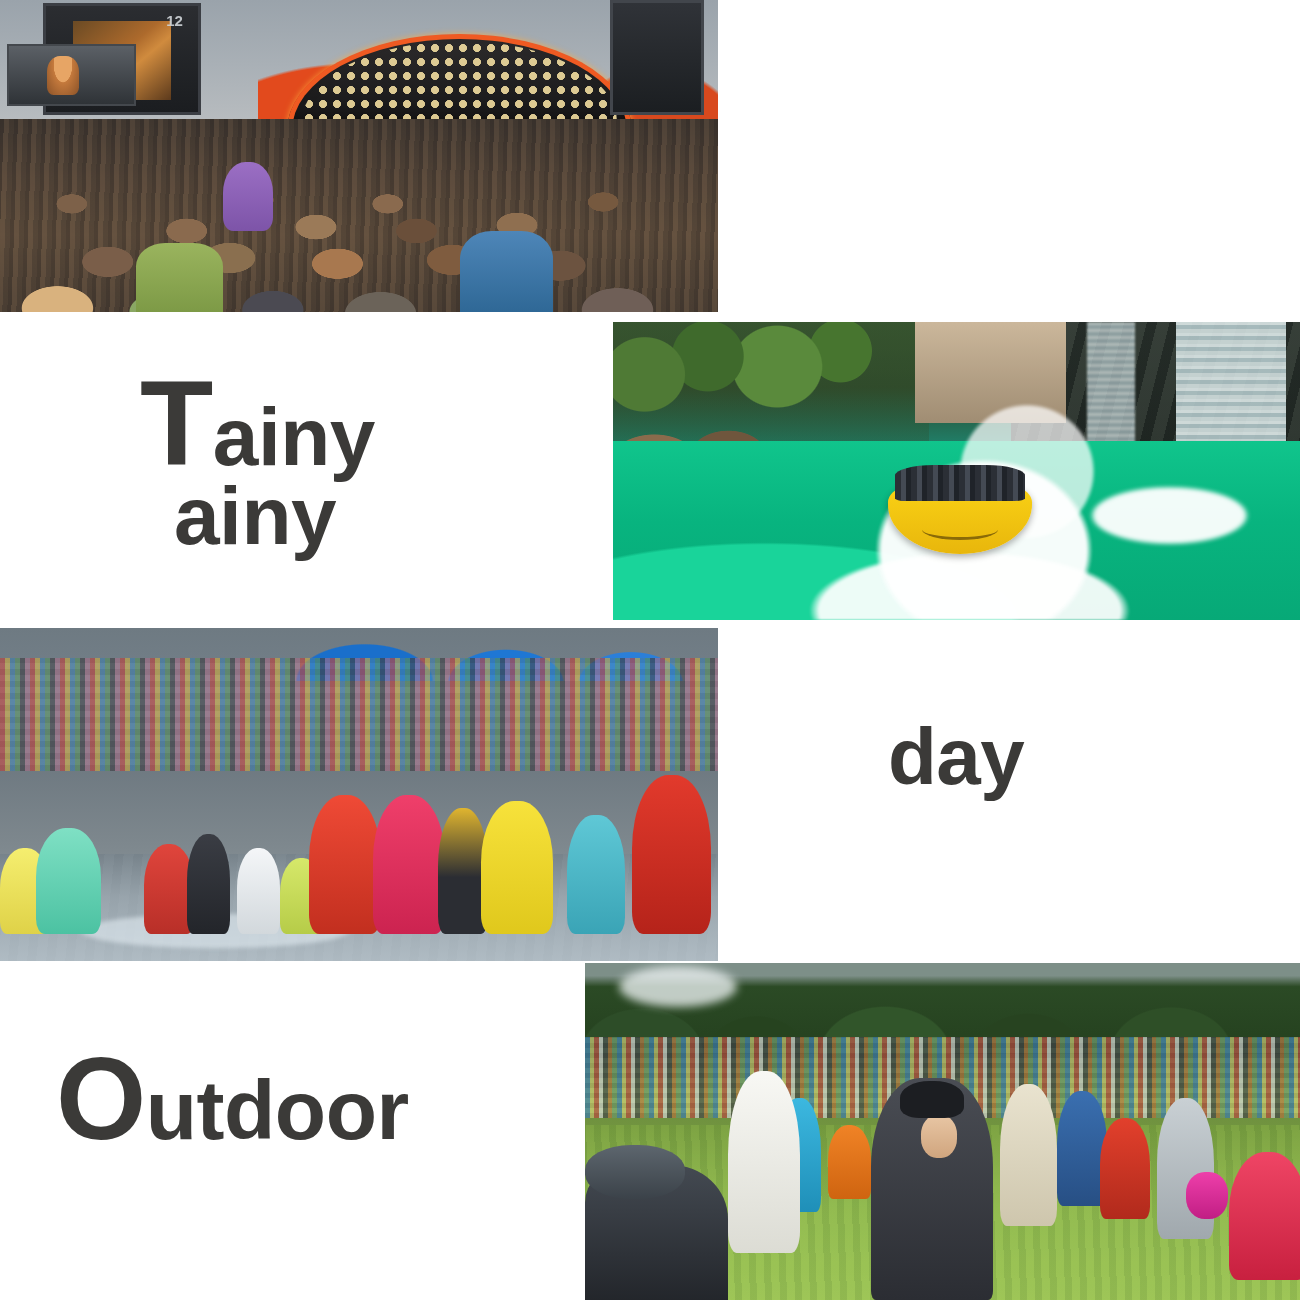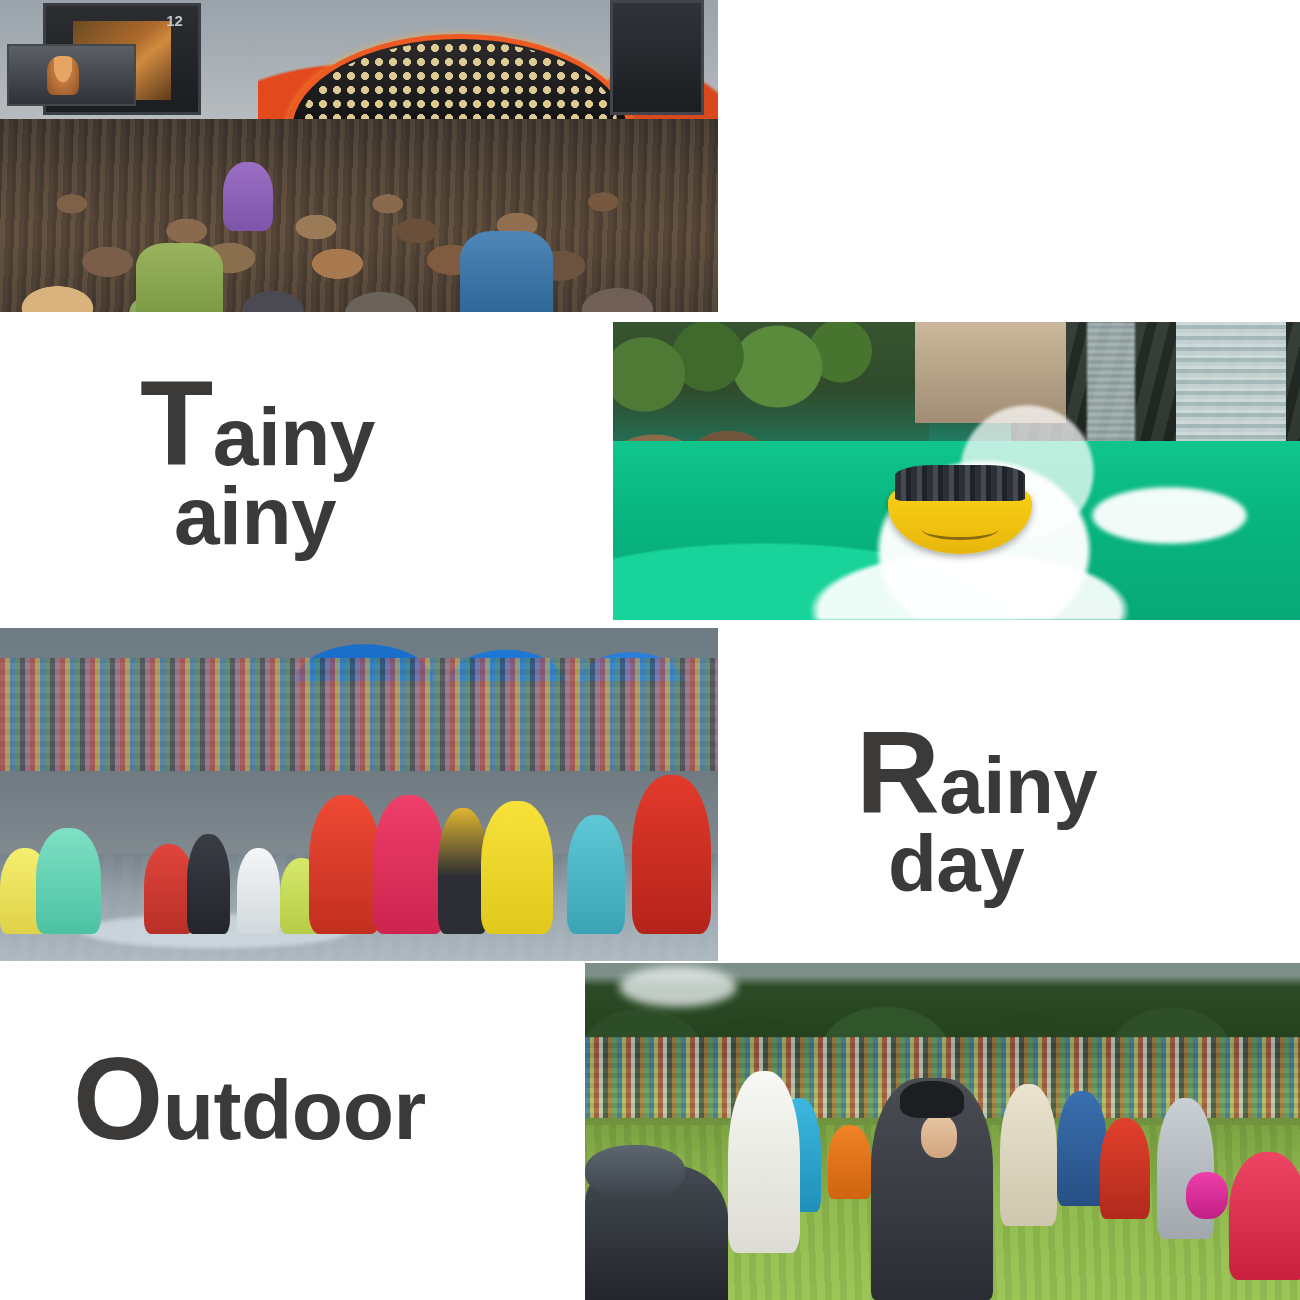--- a/index.html
+++ b/index.html
@@ -306,21 +306,21 @@
   #panel-outdoor .f-pack { left:0;   bottom:0;   width:20%; height:40%; background:linear-gradient(#444a52,#23262b); border-radius:28% 40% 0 0; }
   #panel-outdoor .f-hat  { left:0;   bottom:30%; width:14%; height:16%; background:linear-gradient(#5d666e,#3b4249); border-radius:46%; }
   #panel-outdoor .f-magenta{left:84%;bottom:24%; width:6%;  height:14%; background:linear-gradient(#ee3faa,#c11e84); border-radius:44%; }
 
   
   
   
   #cap-music   { left:812px;  top:52px;  }
   #cap-park    { left:140px;  top:368px; }
   #cap-rain    { left:856px;  top:720px; }
-  #cap-outdoor { left:73px;   top:1046px;}
+  #cap-outdoor { left:56px;   top:1046px;}
 
   #cap-music   .cap-drop{ font-size:126px; } #cap-music   .cap-rest{ font-size:86px; }
   #cap-music   .l2{ font-size:86px; margin-left:36px; display:block; }
   #cap-park    .cap-drop{ font-size:120px; } #cap-park    .cap-rest{ font-size:82px; }
   #cap-park    .l2{ font-size:82px; margin-left:34px; display:block; }
   #cap-rain    .cap-drop{ font-size:116px; } #cap-rain    .cap-rest{ font-size:80px; }
   #cap-rain    .l2{ font-size:80px; margin-left:32px; display:block; }
   #cap-outdoor .cap-drop{ font-size:116px; } #cap-outdoor .cap-rest{ font-size:84px; }
   #cap-outdoor .l2{ font-size:84px; margin-left:6px; display:block; }
 
@@ -393,21 +393,20 @@
       <div class="p p-red2"></div>
       <div class="p p-pink"></div>
       <div class="p p-dark"></div>
       <div class="p p-yel2"></div>
       <div class="p p-teal"></div>
       <div class="p p-red3"></div>
     </div>
   </div>
 
   <div class="caption" id="cap-rain" style="color: rgb(59, 58, 56);">
-    <span class="cap-line l1"><span class="cap-drop">R</span><span class="cap-rest">ainy</span></span>
     <span class="cap-line l2">day</span>
   </div>
 
   <div class="caption" id="cap-outdoor" style="color: rgb(59, 58, 56);">
     <span class="cap-line l1"><span class="cap-drop">O</span><span class="cap-rest">utdoor</span></span>
   </div>
 
   <div class="panel" id="panel-outdoor">
     <div class="photo">
       <div class="bg"></div>

